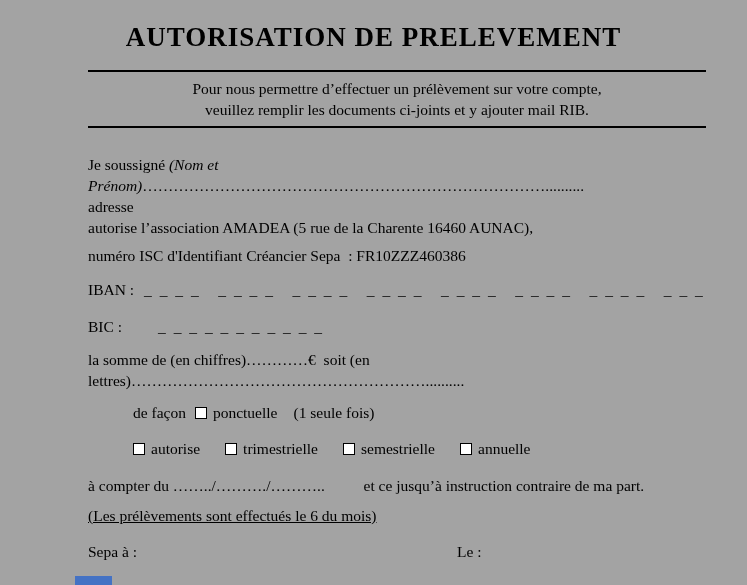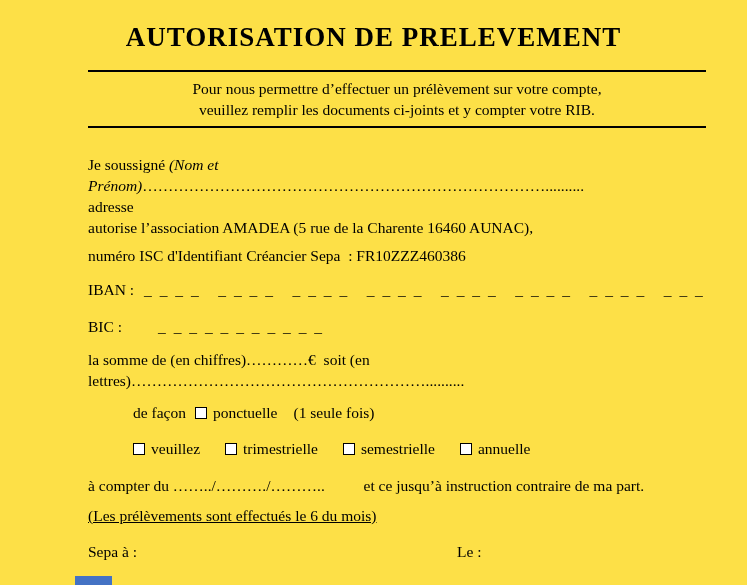--- a/index.html
+++ b/index.html
@@ -1,20 +1,20 @@
 <!DOCTYPE html>
 <html><head>
 <meta charset="utf-8">
 <style>
   html,body { margin:0; padding:0; }
   .page {
     position: relative;
     width: 747px;
     height: 585px;
-    background: #fde047;
+    background: #a3a3a3;
     color: #000000;
     font-family: "Liberation Serif", "DejaVu Serif", serif;
     font-size: 15.5px;
     overflow: hidden;
   }
   .content { margin: 0 41px 0 88px; }
   .title {
     padding-top: 22px;
     text-align: center;
     font-size: 27px;
@@ -81,21 +81,21 @@
 
 <div class="page">
 
   <div class="title">AUTORISATION DE PRELEVEMENT</div>
 
   <div class="rule rule-1"></div>
 
   <div class="content">
     <div class="intro">
       <div>Pour nous permettre d’effectuer un prélèvement sur votre compte,</div>
-      <div>veuillez remplir les documents ci-joints et y compter votre RIB.</div>
+      <div>veuillez remplir les documents ci-joints et y ajouter mail RIB.</div>
     </div>
   </div>
 
   <div class="rule rule-2"></div>
 
   <div class="content block-top">
 
     <p><span>Je soussigné </span><span class="italic">(Nom et Prénom)</span><span>……………………………………………………………………..........</span></p>
 
     <p>adresse</p>
@@ -108,21 +108,21 @@
 
     <p class="m-iban pre"><span>IBAN :</span><span class="blanks iban-blanks">_ _ _ _   _ _ _ _   _ _ _ _   _ _ _ _   _ _ _ _   _ _ _ _   _ _ _ _   _ _ _</span></p>
 
     <p class="m-bic pre"><span>BIC :</span><span class="blanks bic-blanks">_ _ _ _ _ _ _ _ _ _ _</span></p>
 
     <p class="m-somme pre"><span>la somme de (en chiffres)…………€  soit (en lettres)</span><span>…………………………………………………..........</span></p>
 
     <p class="m-facon indent"><span>de façon</span><span class="checkbox cb-gap"></span><span>ponctuelle</span><span class="note-gap">(1 seule fois)</span></p>
 
     <div class="m-freq indent freq-row">
-      <span class="freq-item"><span class="checkbox"></span><span>veuillez</span></span>
+      <span class="freq-item"><span class="checkbox"></span><span>autorise</span></span>
       <span class="freq-item"><span class="checkbox"></span><span>trimestrielle</span></span>
       <span class="freq-item"><span class="checkbox"></span><span>semestrielle</span></span>
       <span class="freq-item"><span class="checkbox"></span><span>annuelle</span></span>
     </div>
 
     <p class="m-compt pre">à compter du ……../………./………..          et ce jusqu’à instruction contraire de ma part.</p>
 
     <p class="m-note"><span class="underline">(Les prélèvements sont effectués le 6 du mois)</span></p>
 
     <p class="m-fait"><span>Sepa à :</span><span class="le-label">Le :</span></p>

